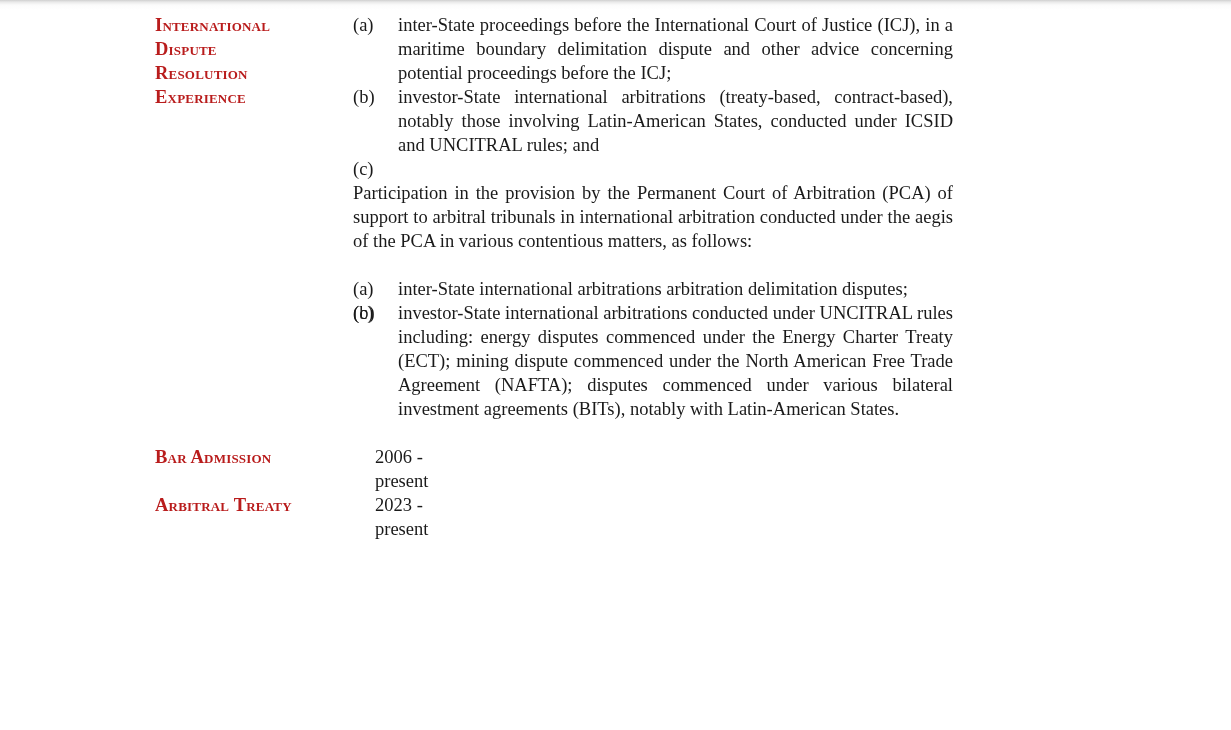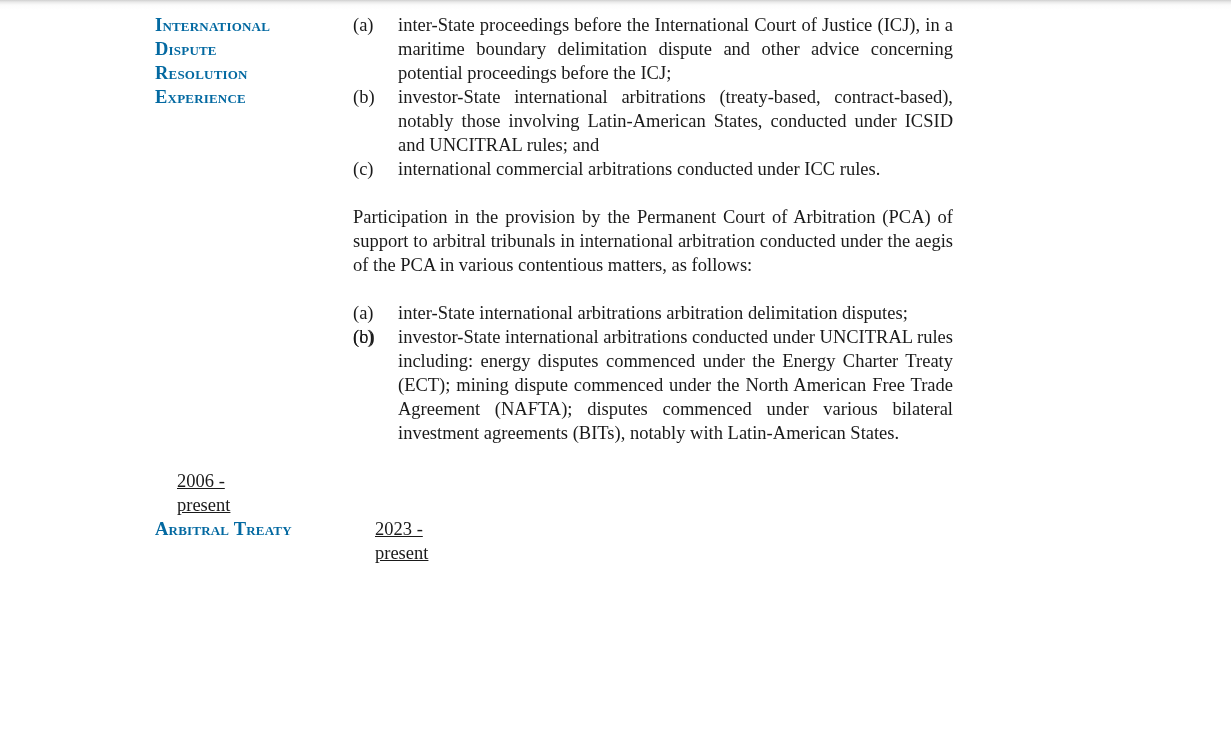--- a/index.html
+++ b/index.html
@@ -33,21 +33,21 @@
     display: grid;
     grid-template-columns: 198px 600px 1fr;
     align-items: start;
   }
   .label-cell {
     font-weight: bold;
     font-variant: small-caps;
     font-size: 18.5px;
     letter-spacing: 0.2px;
     white-space: pre-line;
-    color: #0369a1;
+    color: #b91c1c;
   }
   .body-cell {
     text-align: justify;
   }
   .body-cell p {
     margin: 0 0 24px 0;
   }
   .alpha-list {
     list-style: none;
     margin: 0 0 24px 0;
@@ -62,21 +62,20 @@
     text-align: justify;
   }
   .alpha-list .marker {
     position: absolute;
     left: 0;
     top: 0;
   }
   .date-cell {
     padding-left: 22px;
     white-space: pre-line;
-    text-decoration: underline;
   }
   .row-experience {
     margin-bottom: 24px;
   }
 </style>
 </head>
 <body>
 
 <div class="page">
   <div class="top-edge"></div>
@@ -94,21 +93,20 @@
           <li>
             <span class="marker">(a)</span>
             <span>inter-State proceedings before the International Court of Justice (ICJ), in a maritime boundary delimitation dispute and other advice concerning potential proceedings before the ICJ;</span>
           </li>
           <li>
             <span class="marker">(b)</span>
             <span>investor-State international arbitrations (treaty-based, contract-based), notably those involving Latin-American States, conducted under ICSID and UNCITRAL rules; and</span>
           </li>
           <li>
             <span class="marker">(c)</span>
-            <span>international commercial arbitrations conducted under ICC rules.</span>
           </li>
         </ol>
 
         <p>Participation in the provision by the Permanent Court of Arbitration (PCA) of support to arbitral tribunals in international arbitration conducted under the aegis of the PCA in various contentious matters, as follows:</p>
 
         <ol class="alpha-list last">
           <li>
             <span class="marker">(a)</span>
             <span>inter-State international arbitrations arbitration delimitation disputes;</span>
           </li>
@@ -118,20 +116,21 @@
           <li>
             <span class="marker">(c)</span>
             <span>investor-State international arbitrations conducted under UNCITRAL rules including: energy disputes commenced under the Energy Charter Treaty (ECT); mining dispute commenced under the North American Free Trade Agreement (NAFTA); disputes commenced under various bilateral investment agreements (BITs), notably with Latin-American States.</span>
           </li>
         </ol>
       </div>
       <div class="date-cell"></div>
     </div>
 
     <div class="row">
+      <div class="label-cell">Bar Admission</div>
       <div class="date-cell">2006 -
 present</div>
     </div>
 
     <div class="row">
       <div class="label-cell">Arbitral Treaty</div>
       <div class="date-cell">2023 -
 present</div>
     </div>
 

